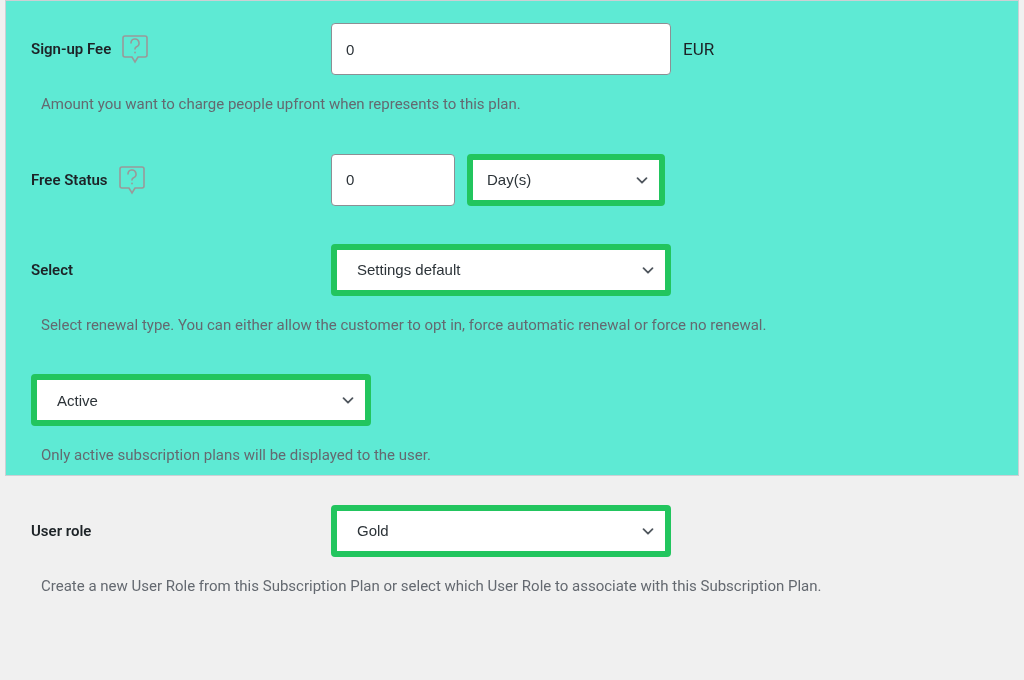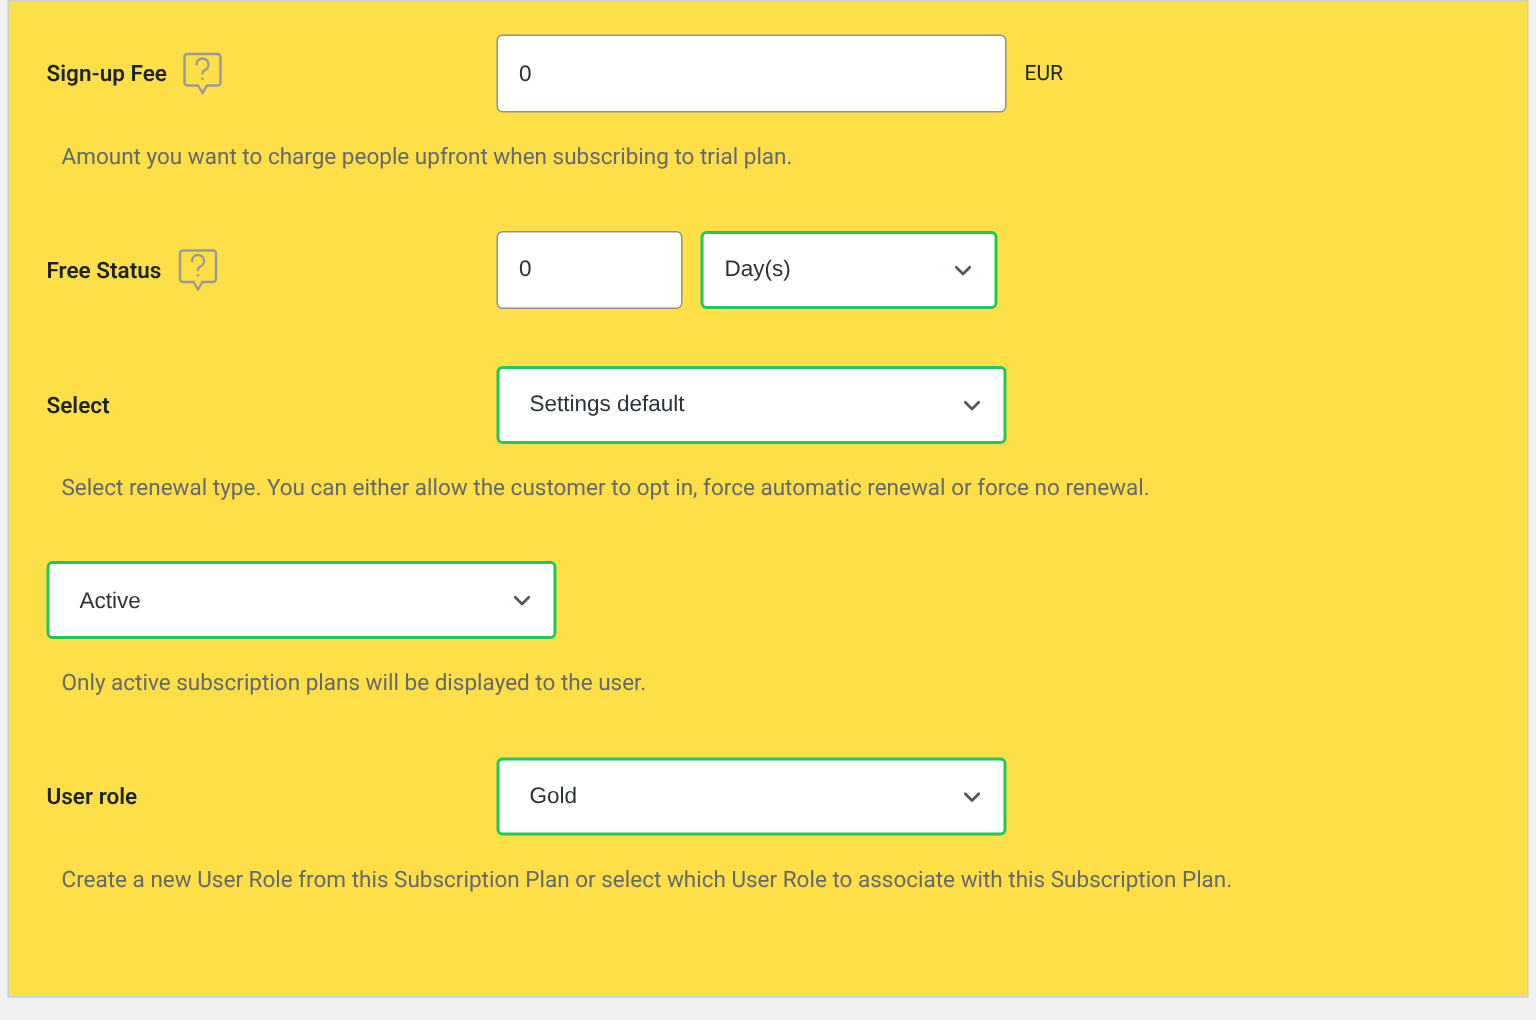--- a/index.html
+++ b/index.html
@@ -8,25 +8,25 @@
       padding: 0;
     }
     body {
       font-family: -apple-system, BlinkMacSystemFont, "Segoe UI", Roboto, sans-serif;
       background: #f0f0f0;
       padding: 0;
       width: 1024px;
       height: 680px;
     }
     .panel {
-      background: #fde047;
+      background: #5eead4;
       border: 1px solid #ccd0d4;
       margin: 0 5px 5px 5px;
       padding: 0 0 20px 0;
-      height: 665px;
+      height: 476px;
     }
     .field-row {
       padding: 22px 25px 0 25px;
     }
     .field-top {
       display: flex;
       align-items: center;
       gap: 0;
     }
     .field-label {
@@ -70,21 +70,21 @@
     }
     .text-input.narrow {
       width: 124px;
     }
     .select-wrap {
       position: relative;
       display: inline-block;
     }
     .select-input {
       height: 52px;
-      border: 2px solid #22c55e;
+      border: 6px solid #22c55e;
       border-radius: 4px;
       padding: 0 44px 0 14px;
       font-size: 15px;
       color: #2c3338;
       background: #fff;
       appearance: none;
       -webkit-appearance: none;
       outline: none;
       cursor: pointer;
     }
@@ -101,21 +101,21 @@
       top: 50%;
       transform: translateY(-50%);
       pointer-events: none;
     }
     .chevron svg {
       width: 18px;
       height: 18px;
       display: block;
     }
     .suffix {
-      font-size: 14px;
+      font-size: 17px;
       color: #1d2327;
     }
     .help-text {
       color: #646970;
       font-size: 15px;
       line-height: 1.5;
       margin-top: 18px;
       padding-left: 10px;
     }
   </style>
@@ -134,21 +134,21 @@
             <path d="M10 10 a4 4 0 1 1 5.5 3.7 c-1.2 0.6 -1.5 1.3 -1.5 2.3" stroke-linecap="round"></path>
             <circle cx="14" cy="19.5" r="0.9" fill="#999" stroke="none"></circle>
           </svg>
         </span>
       </div>
       <div class="field-controls">
         <input type="text" class="text-input wide" value="0" style="">
         <span class="suffix">EUR</span>
       </div>
     </div>
-    <div class="help-text">Amount you want to charge people upfront when subscribing to trial plan.</div>
+    <div class="help-text">Amount you want to charge people upfront when represents to this plan.</div>
   </div>
 
   <div class="field-row" style="padding-top:38px">
     <div class="field-top">
       <div class="field-label">
         <span>Free Status</span>
         <span class="help-icon">
           <svg viewBox="0 0 28 32" fill="none" stroke="#999" stroke-width="1.6">
             <path d="M4 3 h20 a2 2 0 0 1 2 2 v17 a2 2 0 0 1 -2 2 h-7 l-3 5 -3 -5 h-7 a2 2 0 0 1 -2 -2 v-17 a2 2 0 0 1 2 -2 z"></path>
             <path d="M10 10 a4 4 0 1 1 5.5 3.7 c-1.2 0.6 -1.5 1.3 -1.5 2.3" stroke-linecap="round"></path>

